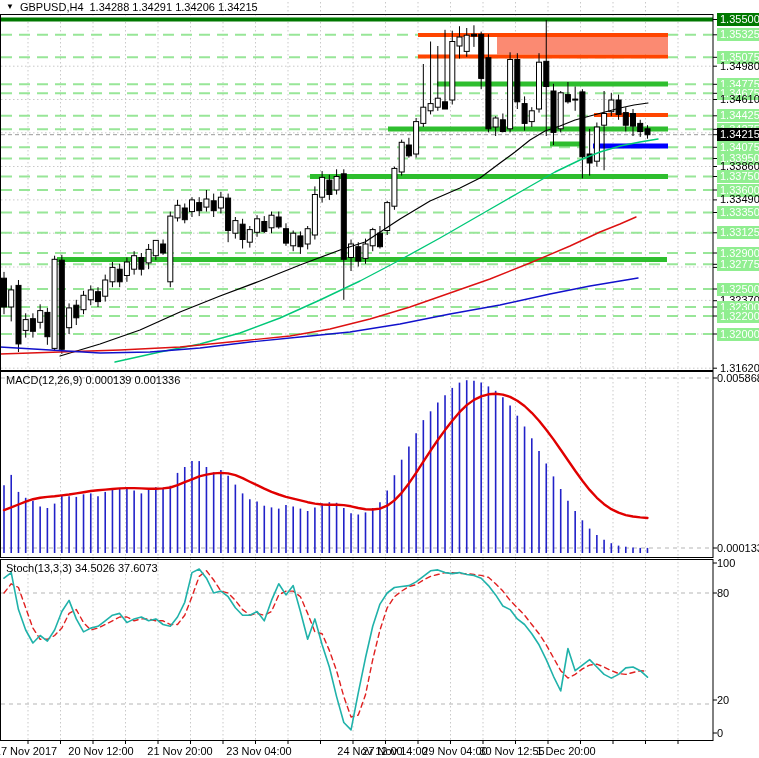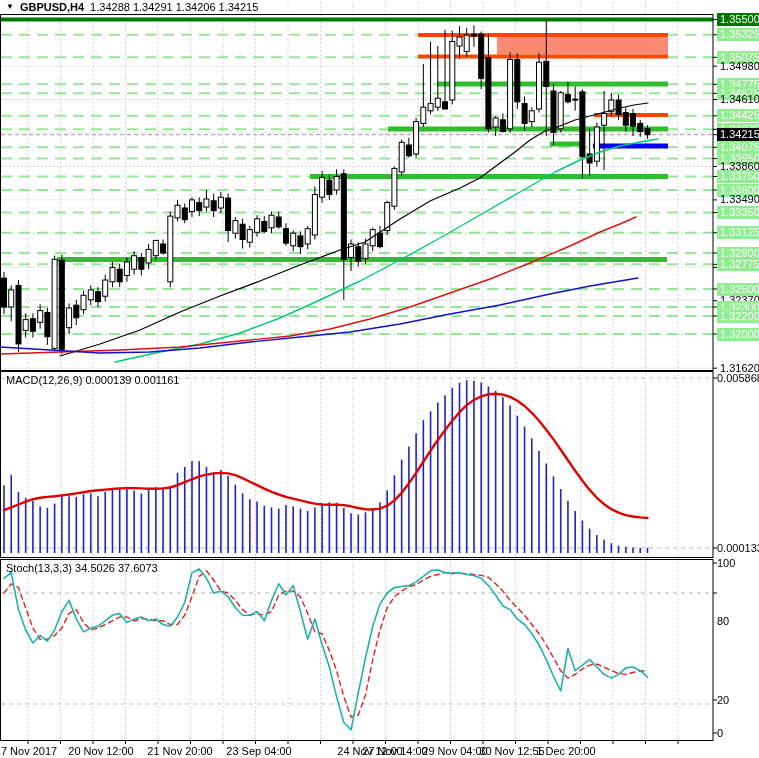--- a/index.html
+++ b/index.html
@@ -2,21 +2,21 @@
 <html><head>
 <meta charset="utf-8">
 <style>
   html,body{margin:0;padding:0;background:#fff;}
   #chart-root{position:relative;width:759px;height:758px;background:#fff;overflow:hidden;
     font-family:"Liberation Sans",sans-serif;}
   #chart-svg{position:absolute;left:0;top:0;}
   .titlebar{position:absolute;left:0;top:0;height:14px;width:759px;font-size:11px;color:#000;
     display:flex;align-items:center;gap:6px;padding-left:6px;box-sizing:border-box;}
   .titlebar .tri{font-size:8px;line-height:10px;color:#000;cursor:pointer;}
-  .titlebar .sym{font-weight:bold;letter-spacing:0px;}
+  .titlebar .sym{font-weight:normal;letter-spacing:0px;}
   .plabel{position:absolute;left:717px;width:44px;height:13px;font-size:11px;line-height:13px;
     padding-left:3px;color:#000;white-space:nowrap;box-sizing:border-box;}
   .plabel.green{background:#90EE90;color:#fff;}
   .plabel.dark{background:#007800;color:#fff;}
   .plabel.current{background:#000;color:#fff;}
   .alabel{position:absolute;left:717px;font-size:11px;color:#000;white-space:nowrap;transform:translateY(-50%);}
   .tlabel{position:absolute;top:745px;font-size:11px;color:#000;white-space:nowrap;transform:translateX(-50%);}
   .indlabel{position:absolute;font-size:11px;color:#000;white-space:nowrap;}
   .hitzone{position:absolute;background:transparent;}
 </style>
@@ -431,21 +431,21 @@
       <line x1="678" y1="740" x2="678" y2="744" stroke="#000" stroke-width="1"></line>
     </svg>
 
   <div class="titlebar">
     <span class="tri">▼</span>
     <span class="sym">GBPUSD,H4</span>
     <span>1.34288 1.34291 1.34206 1.34215</span>
   </div>
 
   <div class="indlabel" style="left:6px;top:374px;">
-    <span>MACD(12,26,9)</span> <span>0.000139 0.001161</span>
+    <span>MACD(12,26,9)</span> <span>0.000139 0.001336</span>
   </div>
   <div class="indlabel" style="left:6px;top:562px;">
     <span>Stoch(13,3,3)</span> <span>34.5026 37.6073</span>
   </div>
 
   <div id="price-labels">
       <div class="plabel dark" style="top: 13px;">1.35500</div>
       <div class="plabel green" style="top: 28.3px;">1.35325</div>
       <div class="plabel green" style="top: 50.8px;">1.35075</div>
       <div class="plabel " style="top: 59.7px;">1.34980</div>
@@ -470,29 +470,29 @@
       <div class="plabel green" style="top: 282.5px;">1.32500</div>
       <div class="plabel green" style="top: 300.5px;">1.32300</div>
       <div class="plabel green" style="top: 309.5px;">1.32200</div>
       <div class="plabel green" style="top: 327.5px;">1.32000</div>
       <div class="plabel " style="top: 361.7px;">1.31620</div>
     </div>
   <div id="ind-axis-labels">
       <div class="alabel" style="top: 378px;">0.005868</div>
       <div class="alabel" style="top: 548px;">0.000133</div>
       <div class="alabel" style="top: 563px;">100</div>
-      <div class="alabel" style="top: 593px; margin-top: 28px;">80</div>
+      <div class="alabel" style="top: 593px;">80</div>
       <div class="alabel" style="top: 700px;">20</div>
       <div class="alabel" style="top: 733px;">0</div>
     </div>
   <div id="time-labels">
       <div class="tlabel" style="left: 26px;">17 Nov 2017</div>
       <div class="tlabel" style="left: 101px;">20 Nov 12:00</div>
       <div class="tlabel" style="left: 180px;">21 Nov 20:00</div>
-      <div class="tlabel" style="left: 259px;">23 Sep 04:00</div>
+      <div class="tlabel" style="left: 259px;">23 Nov 04:00</div>
       <div class="tlabel" style="left: 330px; margin-left: 40px;">24 Nov 12:00</div>
       <div class="tlabel" style="left: 395px;">27 Nov 14:00</div>
       <div class="tlabel" style="left: 455px; text-align: right;">29 Nov 04:00</div>
       <div class="tlabel" style="left: 512px;">30 Nov 12:55</div>
       <div class="tlabel" style="left: 566px;">1 Dec 20:00</div>
       <div class="tlabel" style="left: 616px; margin-top: 35px;">5 Dec 04:00</div>
     </div>
 
   <div class="hitzone" style="left:0;top:14px;width:713px;height:356px;"></div>
   <div class="hitzone" style="left:0;top:371px;width:713px;height:186px;"></div>

